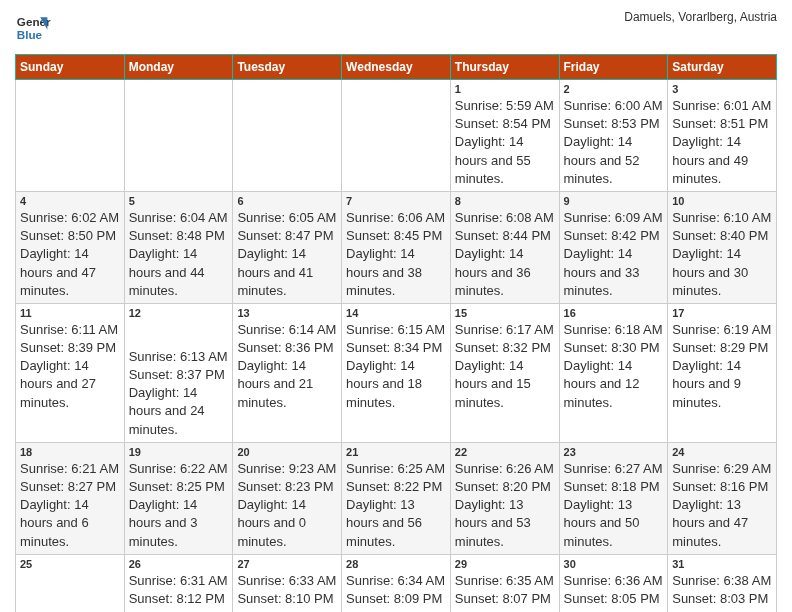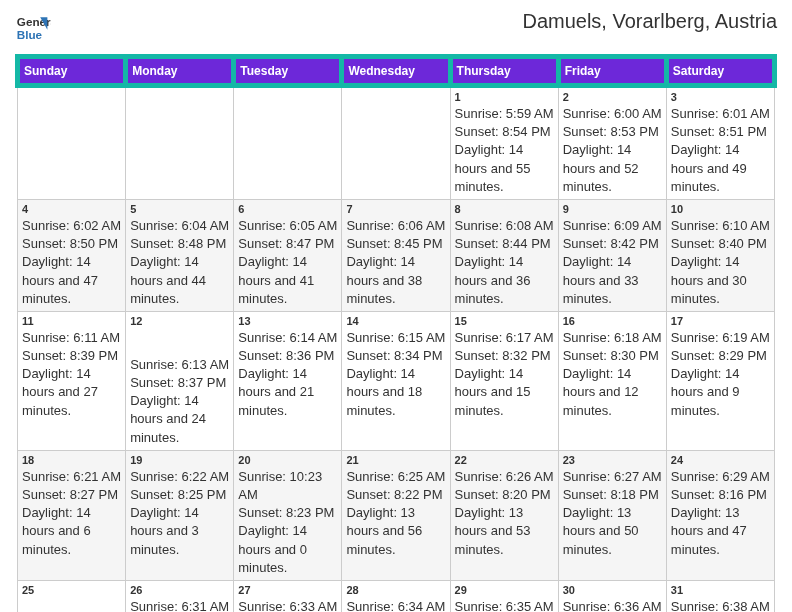--- a/index.html
+++ b/index.html
@@ -35,36 +35,36 @@
     .title-block {
       text-align: right;
     }
     .month-title {
       font-size: 36px;
       font-weight: bold;
       color: #333;
       line-height: 1.1;
     }
     .subtitle {
-      font-size: 20px;
+      font-size: 12px;
       color: #333;
     }
     table {
       width: 100%;
       border-collapse: collapse;
       flex: 1;
     }
     thead tr th {
-      background-color: #6d28d9;
+      background-color: #c2410c;
       color: white;
       font-size: 12px;
       font-weight: bold;
       padding: 5px 4px;
       text-align: left;
-      border: 5px solid #14b8a6;
+      border: 1px solid #14b8a6;
     }
     tbody tr td {
       border: 1px solid #ccc;
       vertical-align: top;
       padding: 3px 4px;
       font-size: 9.5px;
       color: #333;
       width: calc(100% / 7);
       background: #fff;
     }
@@ -244,21 +244,21 @@
 Daylight: 14 hours and 6 minutes.</div>
           </td>
           <td>
             <span class="day-num">19</span>
             <div class="day-info" style="white-space: pre-line;">Sunrise: 6:22 AM
 Sunset: 8:25 PM
 Daylight: 14 hours and 3 minutes.</div>
           </td>
           <td>
             <span class="day-num">20</span>
-            <div class="day-info" style="white-space: pre-line;">Sunrise: 10:23 AM
+            <div class="day-info" style="white-space: pre-line;">Sunrise: 9:23 AM
 Sunset: 8:23 PM
 Daylight: 14 hours and 0 minutes.</div>
           </td>
           <td>
             <span class="day-num">21</span>
             <div class="day-info" style="white-space: pre-line;">Sunrise: 6:25 AM
 Sunset: 8:22 PM
 Daylight: 13 hours and 56 minutes.</div>
           </td>
           <td>

